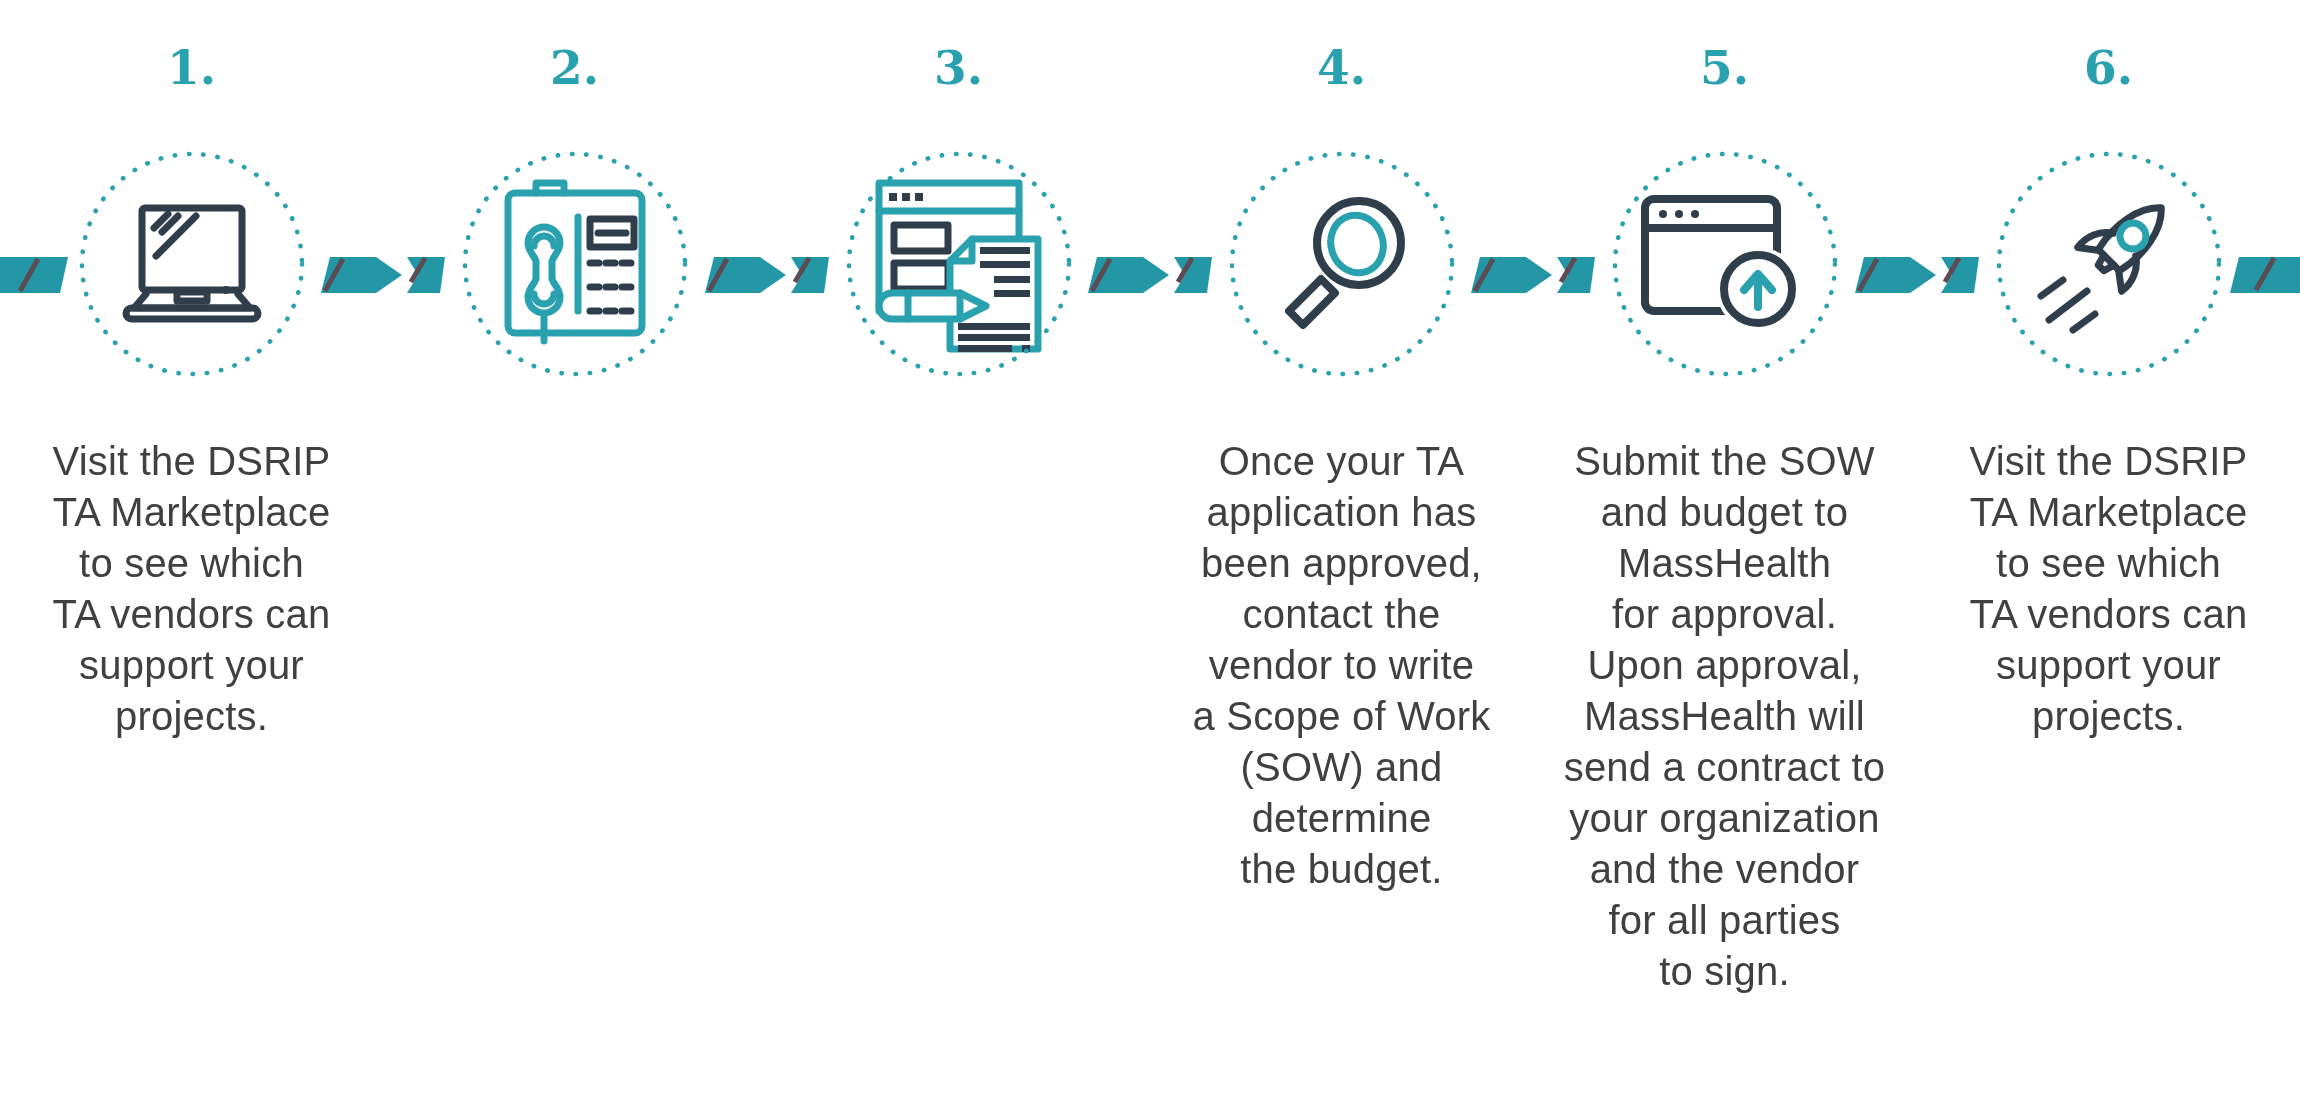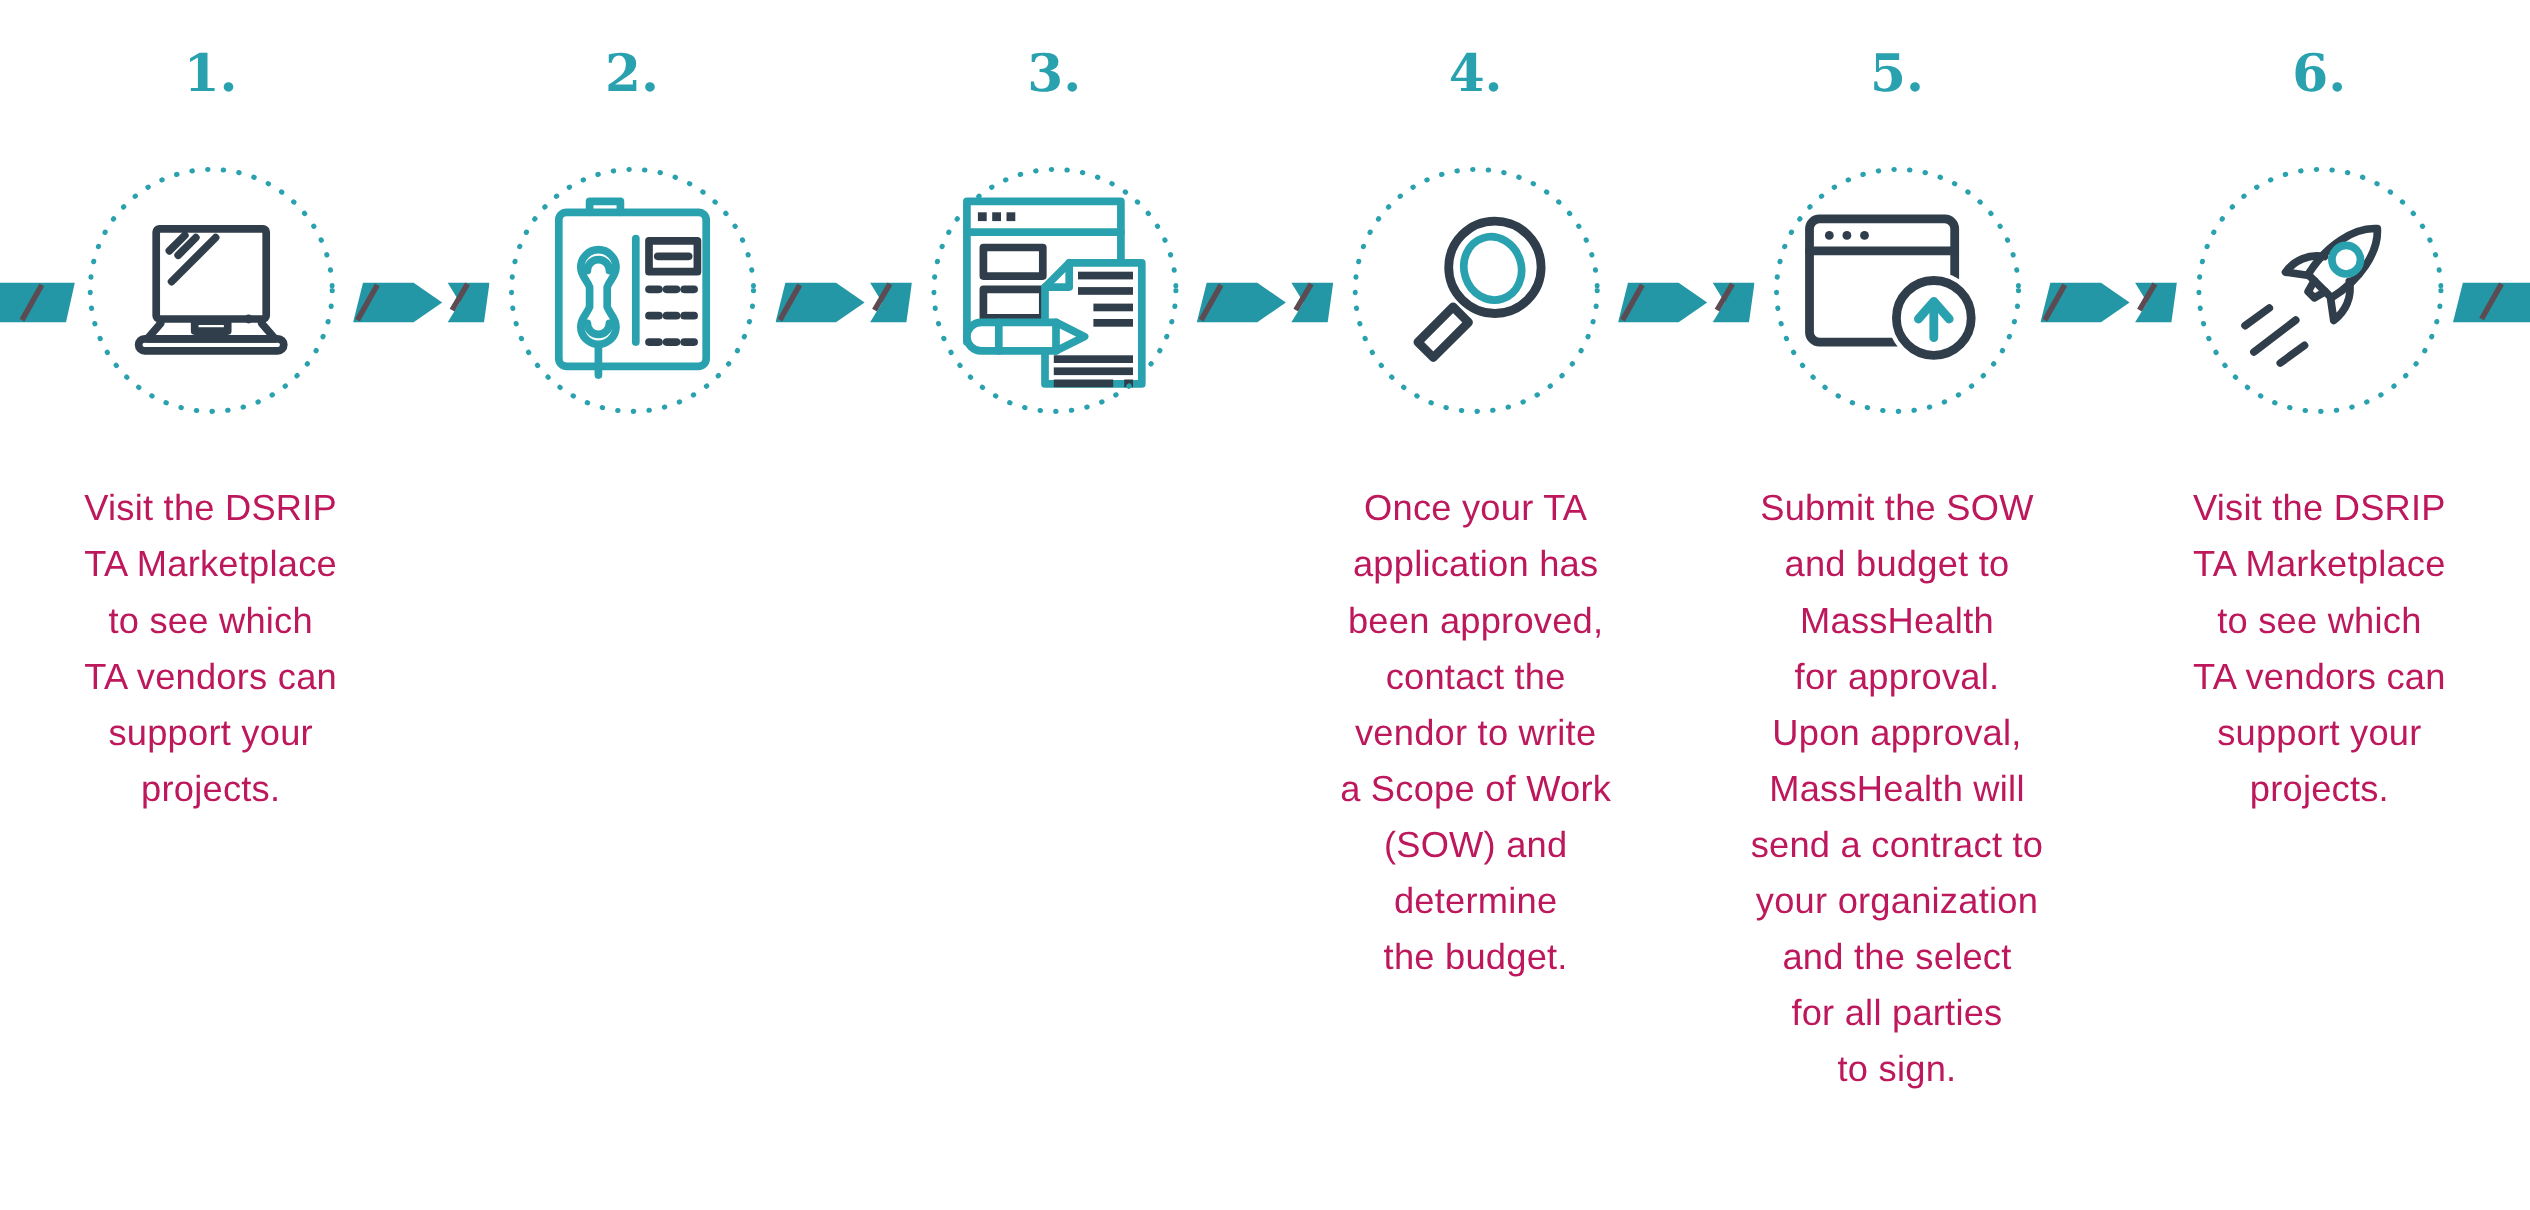--- a/index.html
+++ b/index.html
@@ -23,23 +23,23 @@
   }
   .ring{
     position:relative;
     width:228px;height:228px;
     margin-top:54px;
     display:flex;align-items:center;justify-content:center;
   }
   .ring > svg.dots{position:absolute;left:0;top:0;}
   .step-text{
     margin-top:58px;
-    font-size:33px;line-height:51px;
+    font-size:40px;line-height:51px;
     letter-spacing:.2px;
-    color:#be185d;
+    color:#404040;
     text-align:center;
     white-space:pre-line;
   }
   .connector,.edge-band{position:absolute;top:256px;height:38px;}
 </style>
 </head>
 <body>
 
 <div class="stage">
 
@@ -237,21 +237,21 @@
       </svg>
     </div>
     <div class="step-text">Submit the SOW
 and budget to
 MassHealth
 for approval.
 Upon approval,
 MassHealth will
 send a contract to
 your organization
-and the select
+and the vendor
 for all parties
 to sign.</div>
   </div>
 
   <div class="step" style="left:1917px;">
     <div class="step-number">6.</div>
     <div class="ring">
       <svg class="dots" width="228" height="228" viewBox="0 0 228 228">
         <circle cx="114" cy="114" r="110" fill="none" stroke="#2AA1AF" stroke-width="4.6" stroke-linecap="round" stroke-dasharray="0.4 13.9"></circle>
       </svg>

